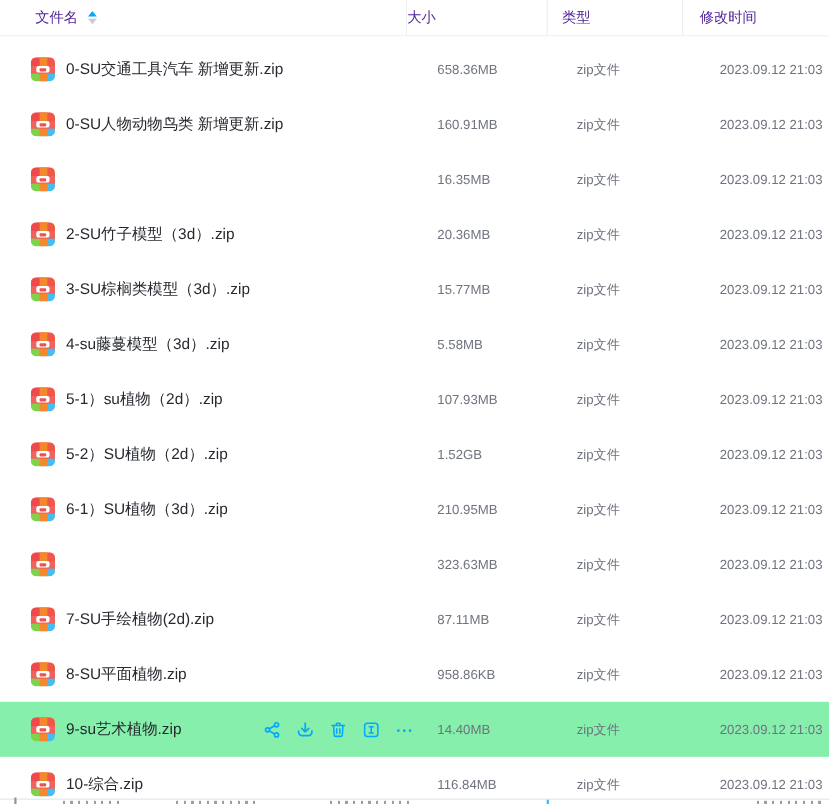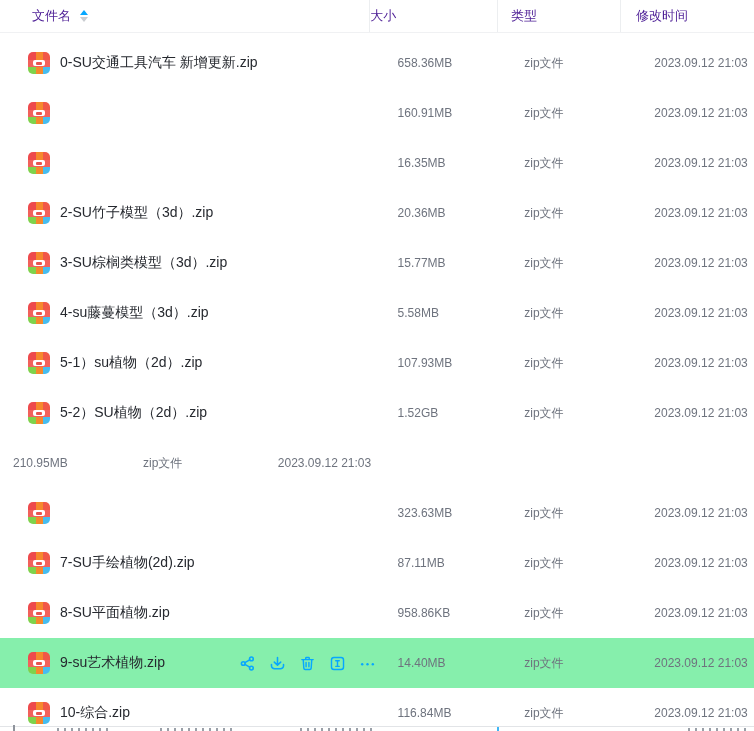--- a/index.html
+++ b/index.html
@@ -111,20 +111,21 @@
       <span class="zipicon">
         <i class="tl"></i>
             <i class="tr"></i>
             <i class="bl"></i>
             <i class="br"></i>
         <i class="strap"></i>
             <i class="band"></i>
             <i class="buckle"></i>
             <i class="slot"></i>
       </span>
+      <span class="fname">0-SU人物动物鸟类 新增更新.zip</span>
 
     </div>
     <div class="cell-size">160.91MB</div>
     <div class="cell-type">zip文件</div>
     <div class="cell-time">2023.09.12 21:03</div>
   </div>
 
   <div class="row">
     <div class="cell-name">
       <span class="zipicon">
@@ -238,20 +239,34 @@
       </span>
       <span class="fname">5-2）SU植物（2d）.zip</span>
 
     </div>
     <div class="cell-size">1.52GB</div>
     <div class="cell-type">zip文件</div>
     <div class="cell-time">2023.09.12 21:03</div>
   </div>
 
   <div class="row">
+    <div class="cell-name">
+      <span class="zipicon">
+        <i class="tl"></i>
+            <i class="tr"></i>
+            <i class="bl"></i>
+            <i class="br"></i>
+        <i class="strap"></i>
+            <i class="band"></i>
+            <i class="buckle"></i>
+            <i class="slot"></i>
+      </span>
+      <span class="fname">6-1）SU植物（3d）.zip</span>
+
+    </div>
     <div class="cell-size">210.95MB</div>
     <div class="cell-type">zip文件</div>
     <div class="cell-time">2023.09.12 21:03</div>
   </div>
 
   <div class="row">
     <div class="cell-name">
       <span class="zipicon">
         <i class="tl"></i>
             <i class="tr"></i>

